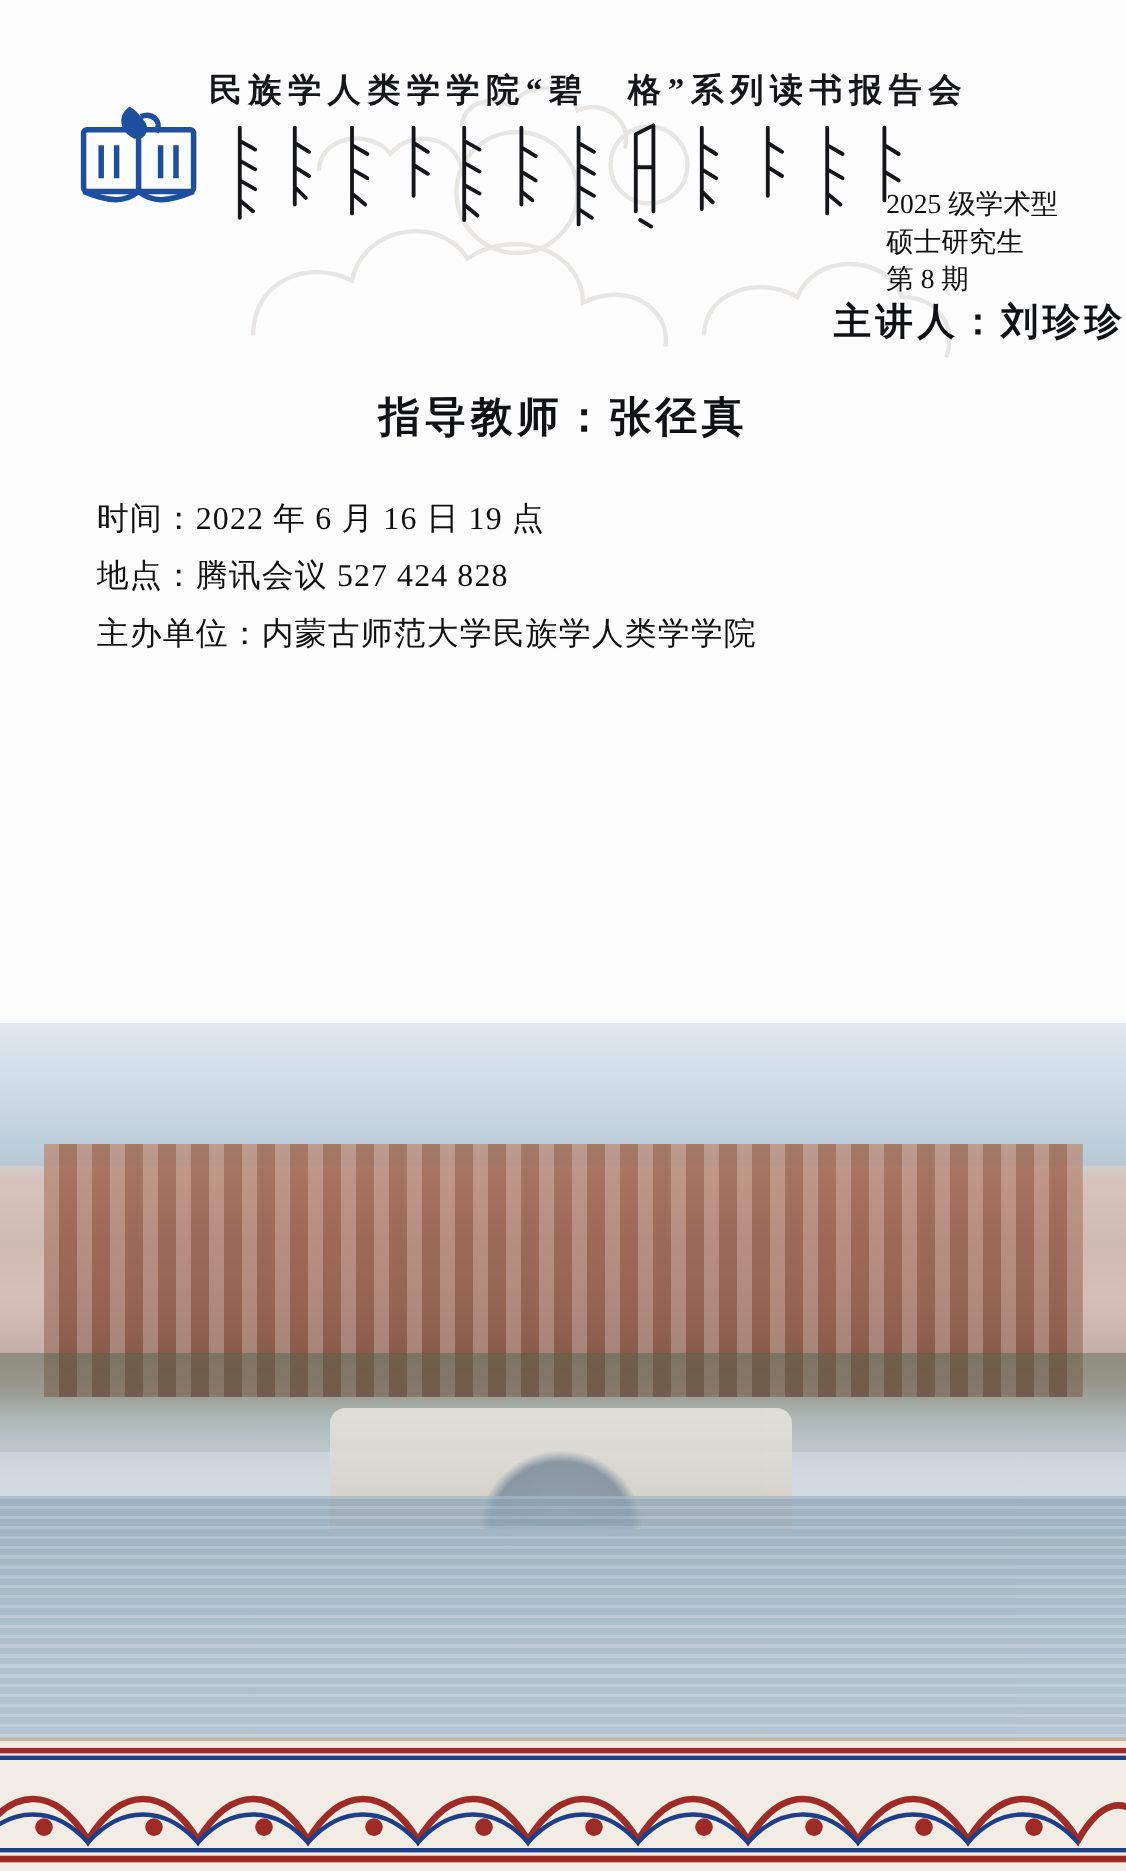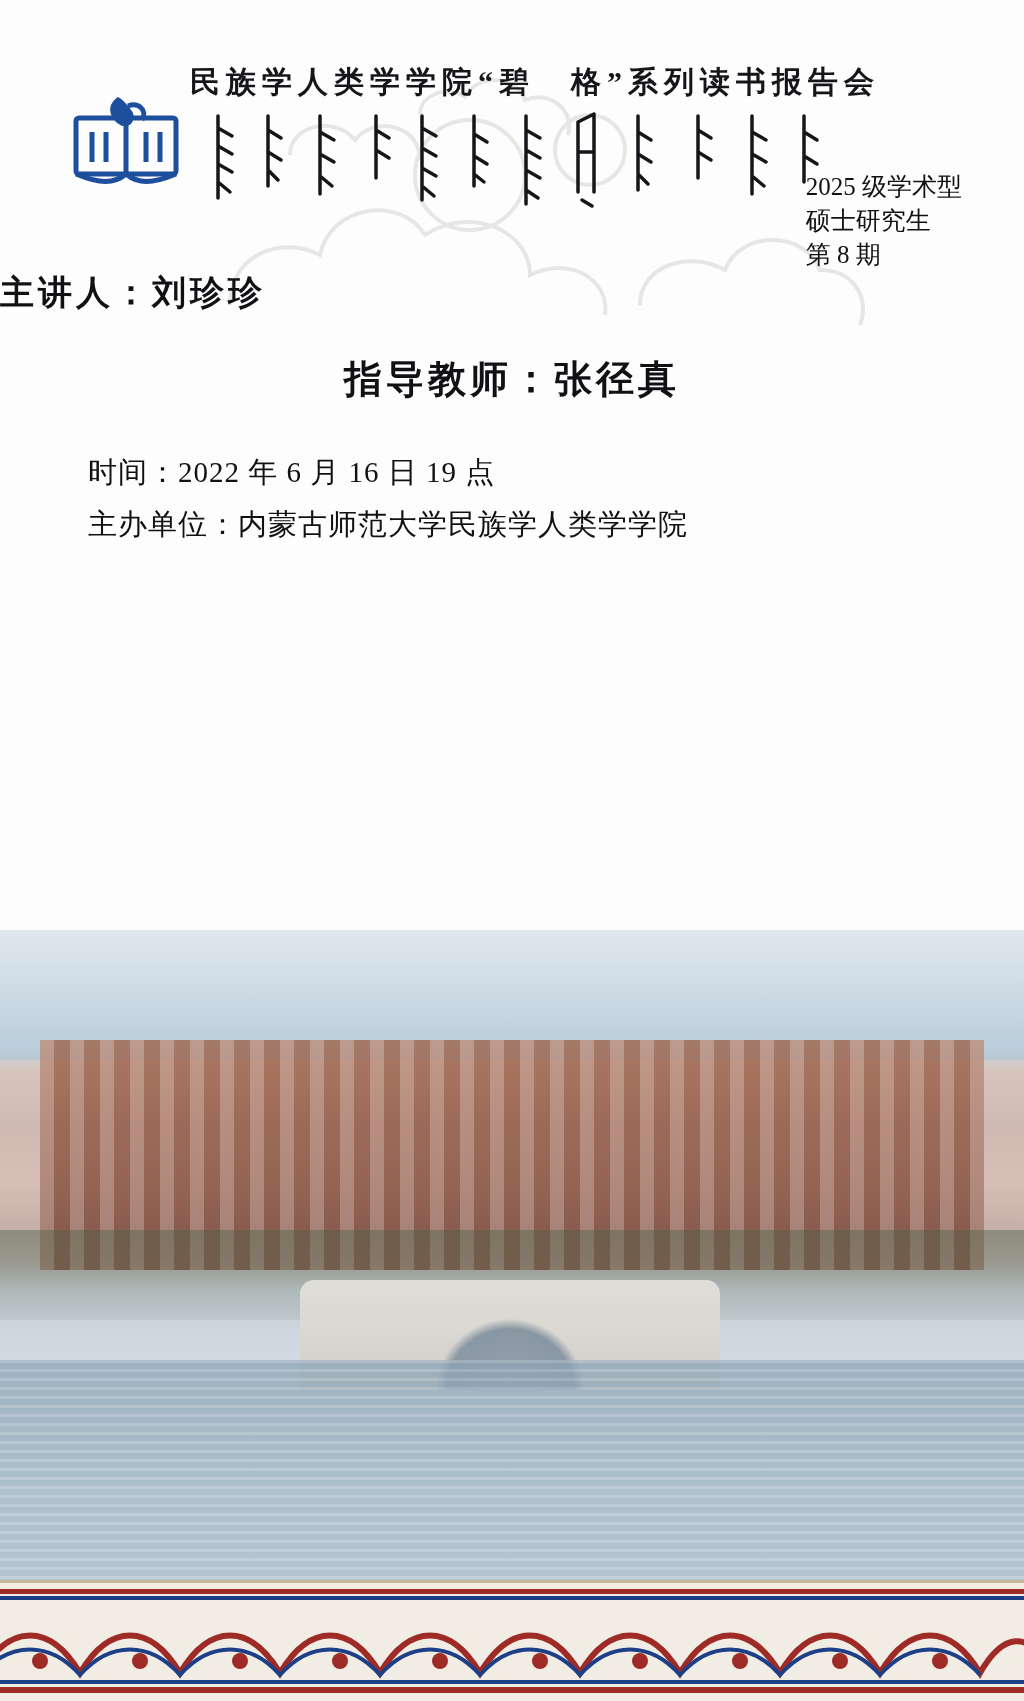--- a/index.html
+++ b/index.html
@@ -162,21 +162,21 @@
   .title-main {
     margin: 18px 0 0 0;
     text-align: center;
     font-size: 45px;
     font-weight: 700;
     letter-spacing: 6px;
     color: #101114;
   }
   .title-sub {
     margin-top: 30px;
-    text-align: left;
+    text-align: right;
     font-size: 34px;
     font-weight: 700;
     letter-spacing: 4px;
     color: #101114;
   }
   .title-sub2 {
     margin-top: 38px;
     text-align: center;
     font-size: 38px;
     font-weight: 700;
@@ -301,20 +301,21 @@
         <div>第 8 期</div>
       </div>
     </div>
 
     <div class="title-sub">主讲人：刘珍珍</div>
     <div class="title-sub2">指导教师：张径真</div>
 
 
     <div class="info">
       <div>时间：2022 年 6 月 16 日 19 点</div>
+      <div>地点：腾讯会议 527 424 828</div>
       <div>主办单位：内蒙古师范大学民族学人类学学院</div>
     </div>
 
   </div>
 
   <svg class="footer-border" viewBox="0 0 1024 118" preserveAspectRatio="none">
     <rect x="0" y="0" width="1024" height="118" fill="#f2ede4"></rect>
     <g>
       <g fill="#9e2b25">
         <rect x="0" y="6" width="1024" height="5"></rect>

